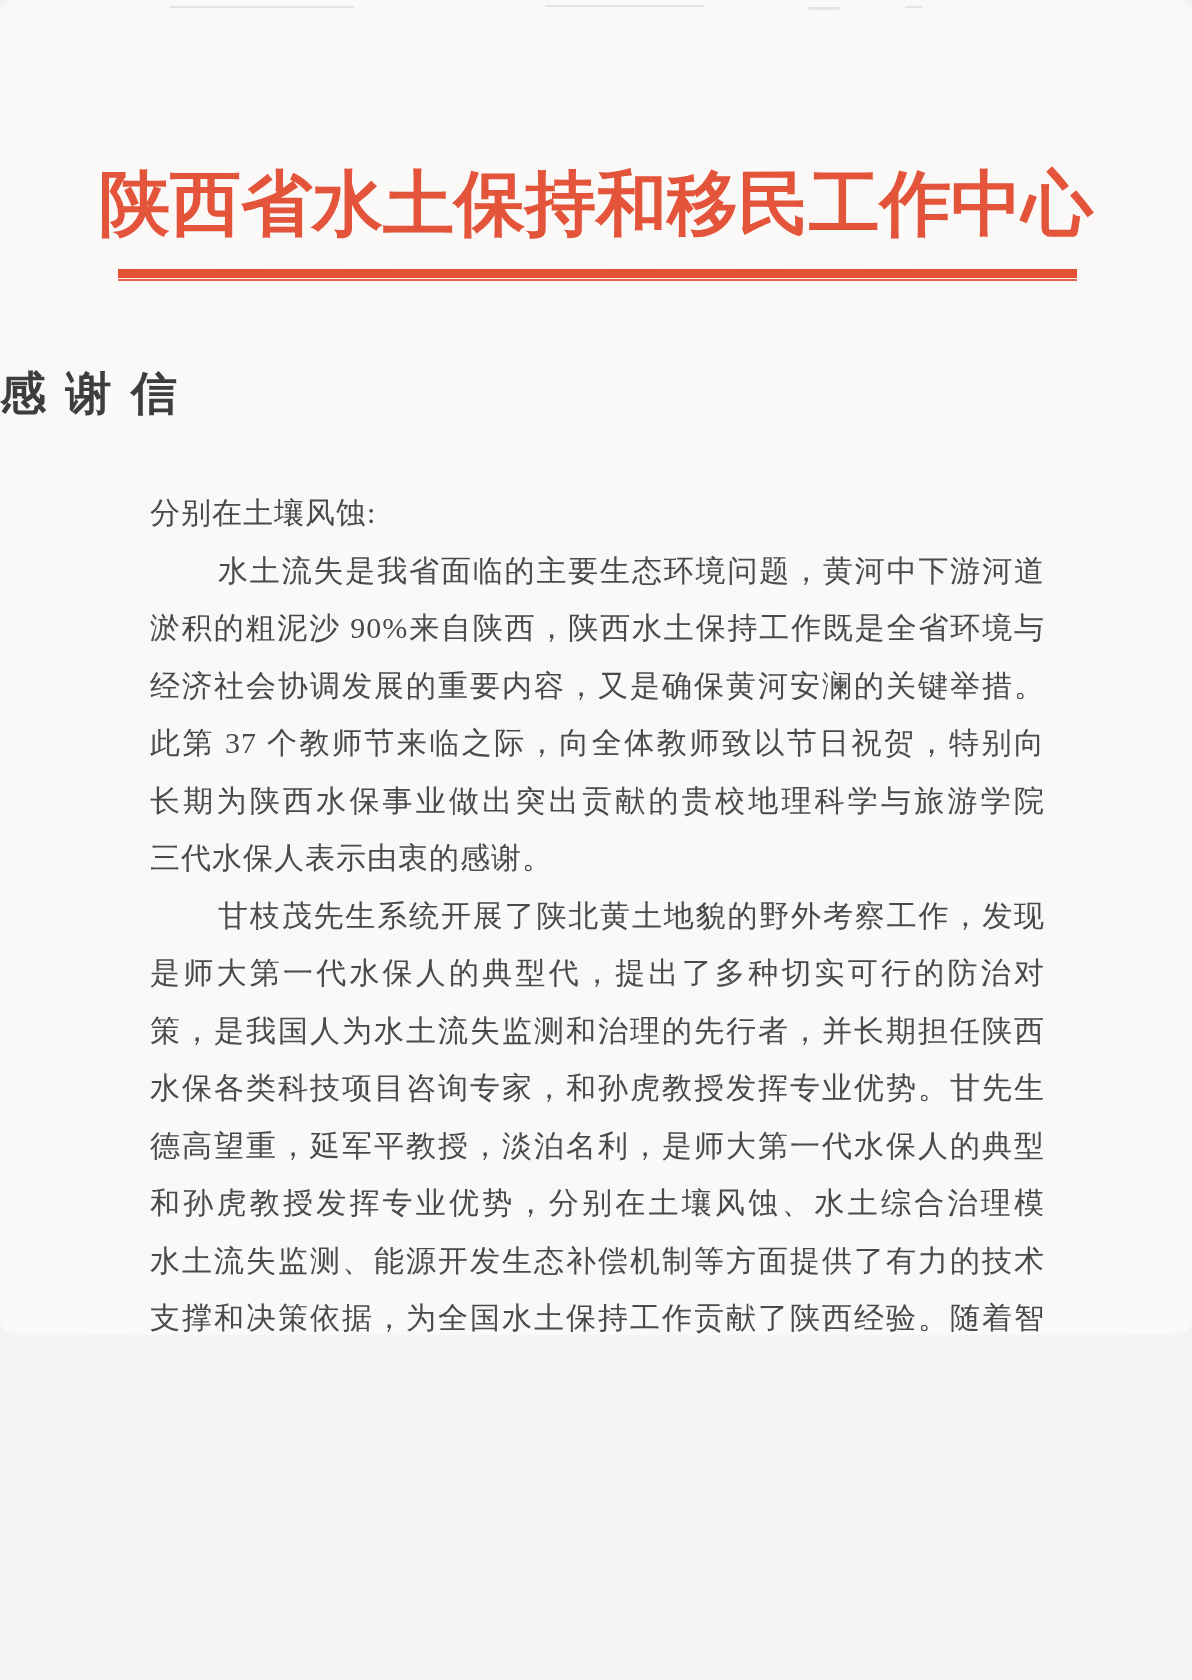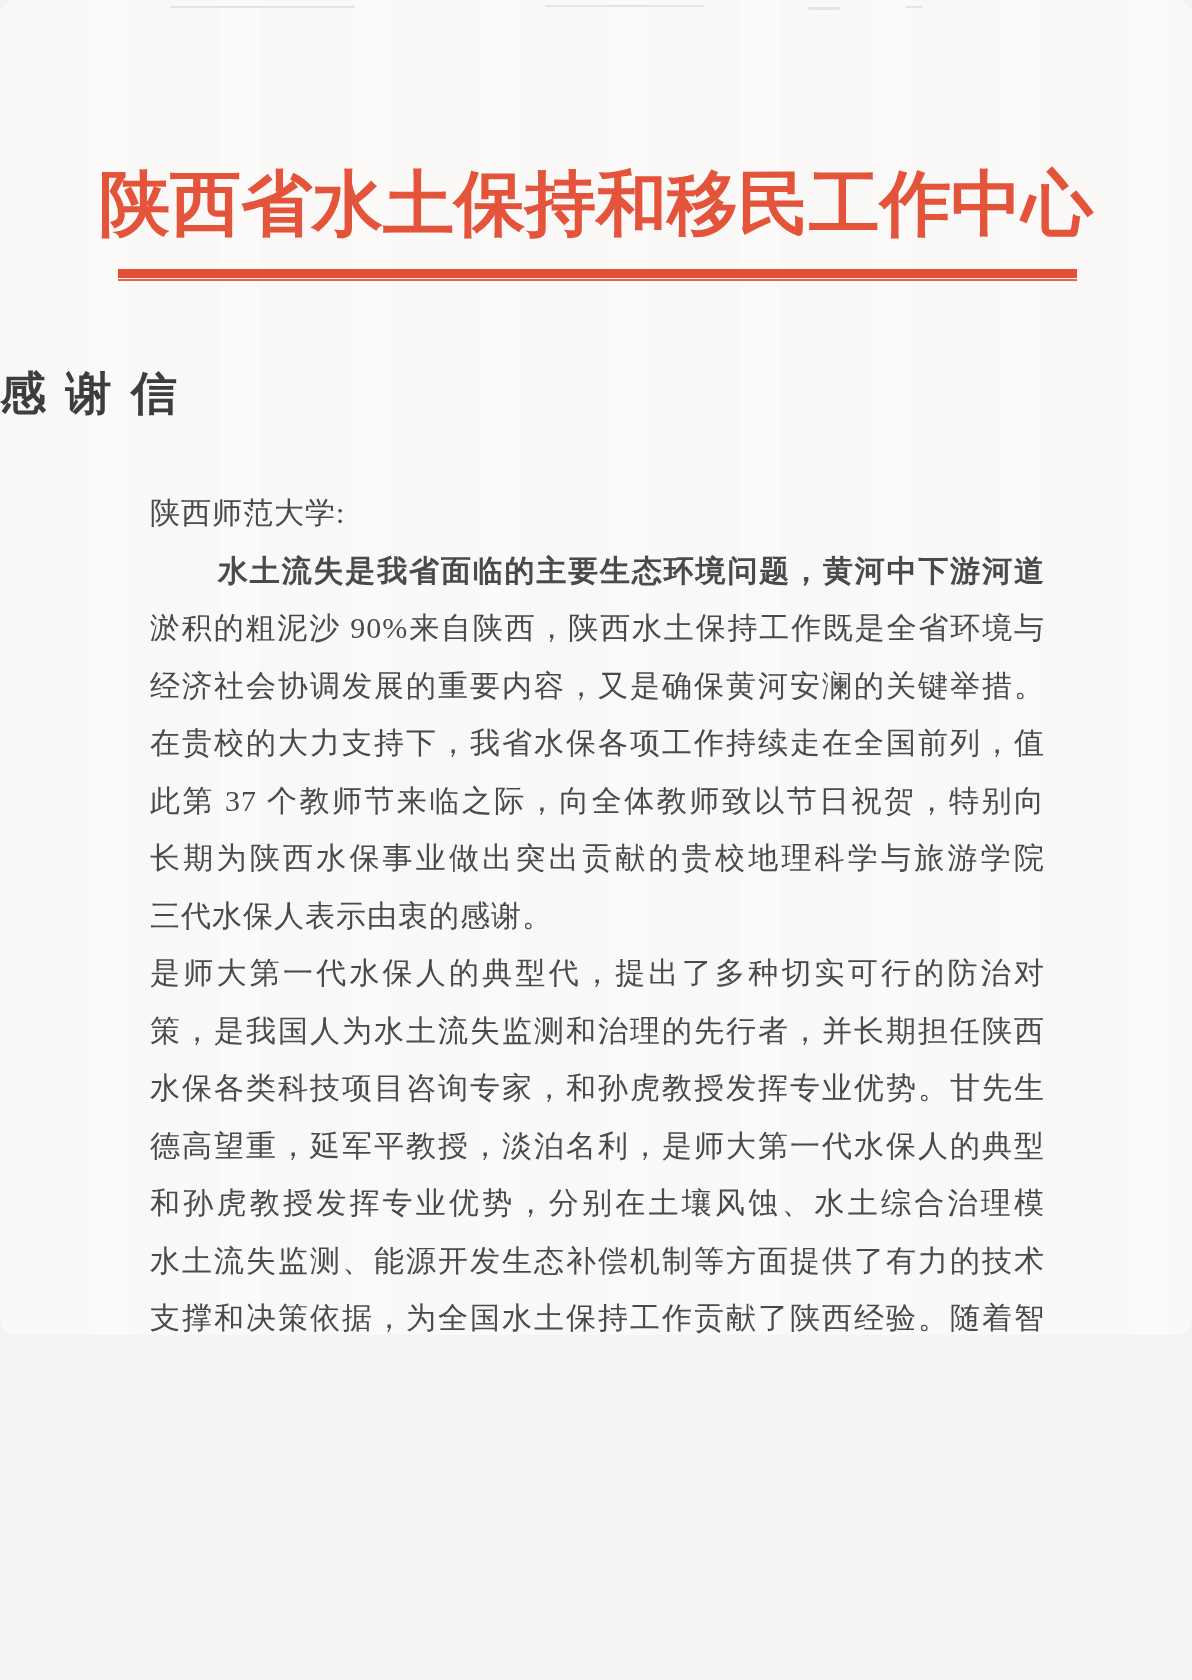--- a/index.html
+++ b/index.html
@@ -91,21 +91,20 @@
     white-space:nowrap;
   }
   .jl{
     white-space:normal;
     text-align:justify;
     text-align-last:justify;
     overflow:hidden;
   }
   .indent{
     padding-left:68px;
-    font-weight:bold;
   }
 </style>
 </head>
 <body>
 
 <div class="page">
 
   <div class="scan-texture"></div>
 
   <div class="artifact" style="left:170px;top:6px;width:185px;height:2px;"></div>
@@ -117,28 +116,28 @@
 
   <div class="rule rule-top">
     <div class="bar-thick"></div>
     <div class="bar-gap"></div>
     <div class="bar-thin"></div>
   </div>
 
   <div class="letter-title">感 谢 信</div>
 
   <div class="letter-body">
-    <div class="line">陕西师范大学:</div>
+    <div class="line">分别在土壤风蚀:</div>
     <div class="line jl indent">水土流失是我省面临的主要生态环境问题，黄河中下游河道</div>
     <div class="line jl">淤积的粗泥沙 90%来自陕西，陕西水土保持工作既是全省环境与</div>
     <div class="line jl">经济社会协调发展的重要内容，又是确保黄河安澜的关键举措。</div>
-    <div class="line jl">在贵校的大力支持下，我省水保各项工作持续走在全国前列，值</div>
     <div class="line jl">此第 37 个教师节来临之际，向全体教师致以节日祝贺，特别向</div>
     <div class="line jl">长期为陕西水保事业做出突出贡献的贵校地理科学与旅游学院</div>
     <div class="line">三代水保人表示由衷的感谢。</div>
+    <div class="line jl indent">甘枝茂先生系统开展了陕北黄土地貌的野外考察工作，发现</div>
     <div class="line jl">是师大第一代水保人的典型代，提出了多种切实可行的防治对</div>
     <div class="line jl">策，是我国人为水土流失监测和治理的先行者，并长期担任陕西</div>
     <div class="line jl">水保各类科技项目咨询专家，和孙虎教授发挥专业优势。甘先生</div>
     <div class="line jl">德高望重，延军平教授，淡泊名利，是师大第一代水保人的典型代</div>
     <div class="line jl">和孙虎教授发挥专业优势，分别在土壤风蚀、水土综合治理模式、</div>
     <div class="line jl">水土流失监测、能源开发生态补偿机制等方面提供了有力的技术</div>
     <div class="line jl">支撑和决策依据，为全国水土保持工作贡献了陕西经验。随着智</div>
   </div>
 
   <div class="rule rule-bottom">

